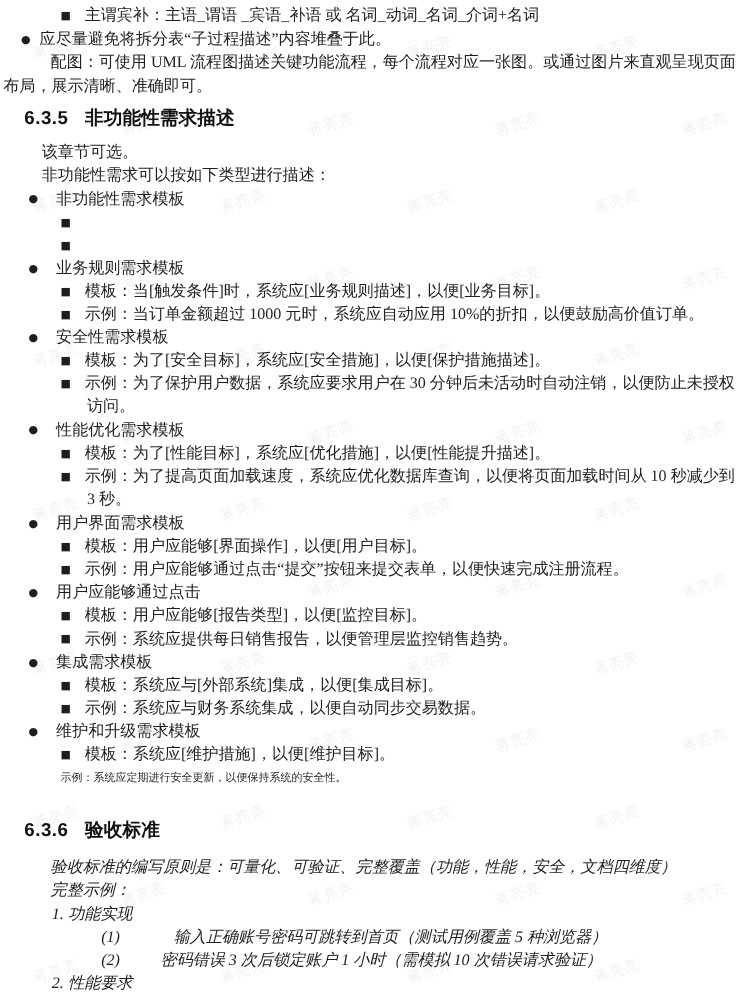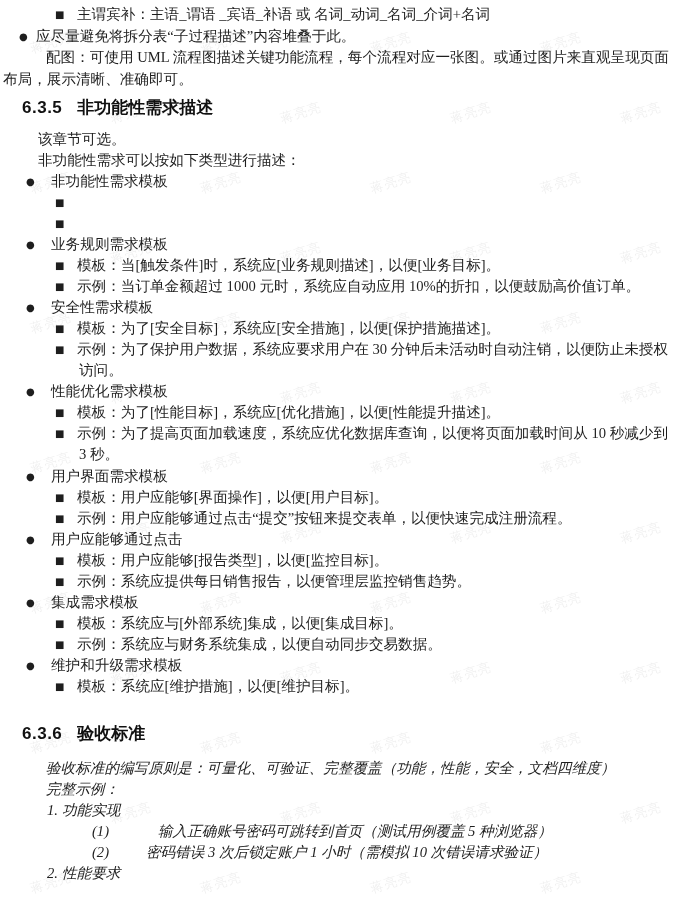--- a/index.html
+++ b/index.html
@@ -271,20 +271,23 @@
       </div>
 
       <div class="ln ind-l1b">
         <span class="bullet b-dot">●</span>
         <span>维护和升级需求模板</span>
       </div>
       <div class="ln ind-l2">
         <span class="bullet b-sq">■</span>
         <span>模板：系统应[维护措施]，以便[维护目标]。</span>
       </div>
+      <div class="ln ind-l2">
+        <span class="bullet b-sq">示例：系统应定期进行安全更新，以便保持系统的安全性。</span>
+      </div>
     </div>
 
     <div class="heading h636">
       <span class="h-num">6.3.6</span><span class="h-title">验收标准</span>
     </div>
 
     <div class="blk-c">
       <div class="ln ind-p46">
         <span>验收标准的编写原则是：可量化、可验证、完整覆盖（功能，性能，安全，文档四维度）</span>
       </div>

